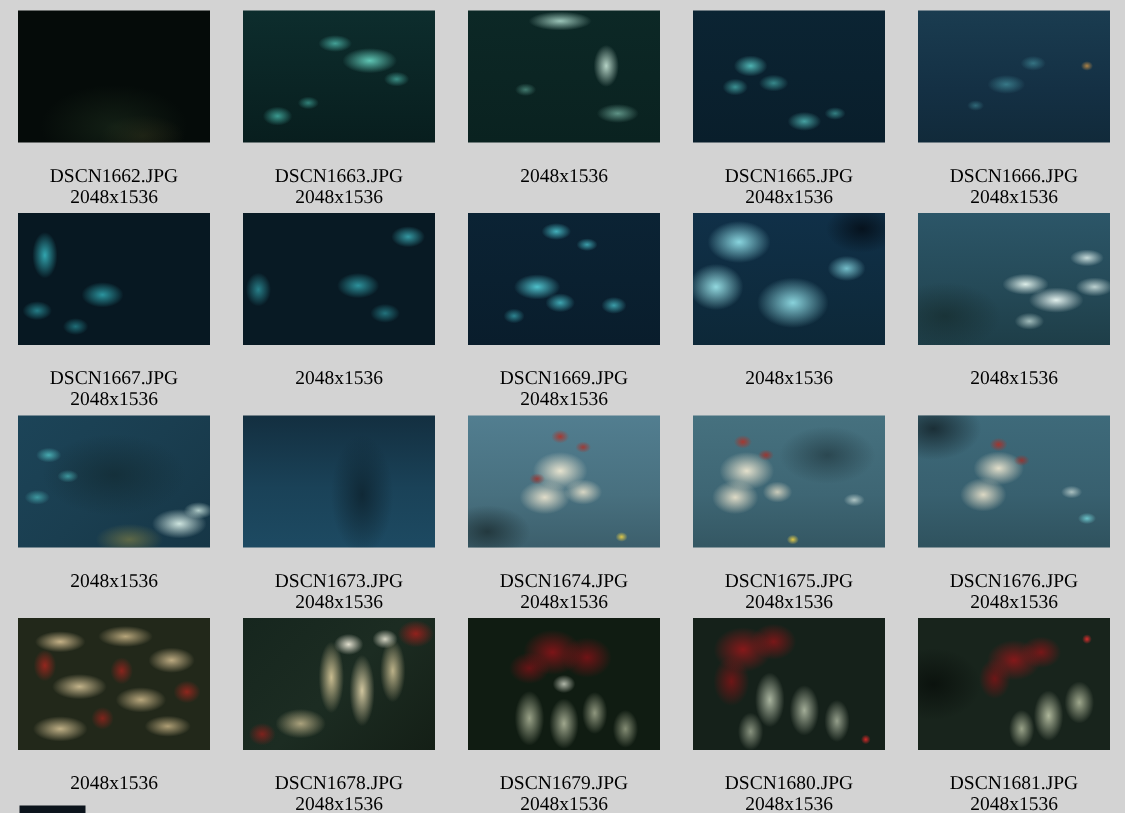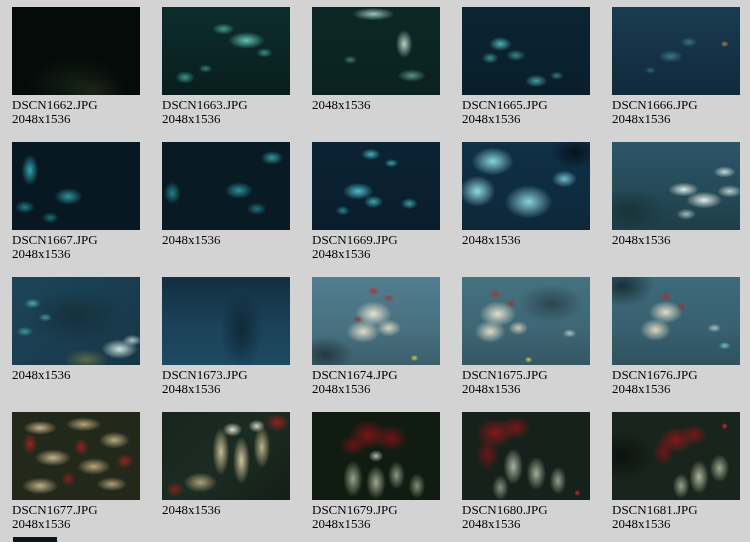--- a/index.html
+++ b/index.html
@@ -16,22 +16,22 @@
     grid-auto-rows:135px;
     padding-top:7px;
   }
   .cell{width:150px;}
   .thumb{
     width:128px;height:88px;margin-left:12px;
     background-color:#0a1e24;
     cursor:pointer;
   }
   .caption{
-    width:128px;margin-left:12px;margin-top:3px;
-    text-align:left;color:#000;
+    width:128px;margin-left:12px;margin-top:15px;
+    text-align:center;color:#000;
     font-size:13px;line-height:14px;
   }
   .sliver{
     position:absolute;left:13px;top:537px;width:44px;height:5px;
   }
 
   
   .t1{background:
     radial-gradient(70px 40px at 50% 88%, rgba(35,55,35,.45), rgba(0,0,0,0) 70%),
     radial-gradient(40px 20px at 65% 95%, rgba(70,60,30,.35), rgba(0,0,0,0) 70%),
@@ -307,28 +307,28 @@
     <div class="thumb t15" title="white tubeworm bush with red plumes, third view"></div>
     <div class="caption">
       <div class="fname">DSCN1676.JPG</div>
       <div class="fsize">2048x1536</div>
     </div>
   </div>
 
   <div class="cell">
     <div class="thumb t16" title="close-up tangle of tan worm tubes with red plumes"></div>
     <div class="caption">
-      <div class="fname">DSCN1677.JPG</div>
       <div class="fsize">2048x1536</div>
     </div>
   </div>
 
   <div class="cell">
     <div class="thumb t17" title="close-up of banded tan worm tubes"></div>
     <div class="caption">
+      <div class="fname">DSCN1678.JPG</div>
       <div class="fsize">2048x1536</div>
     </div>
   </div>
 
   <div class="cell">
     <div class="thumb t18" title="dark close-up of red worm plumes over pale tubes"></div>
     <div class="caption">
       <div class="fname">DSCN1679.JPG</div>
       <div class="fsize">2048x1536</div>
     </div>

